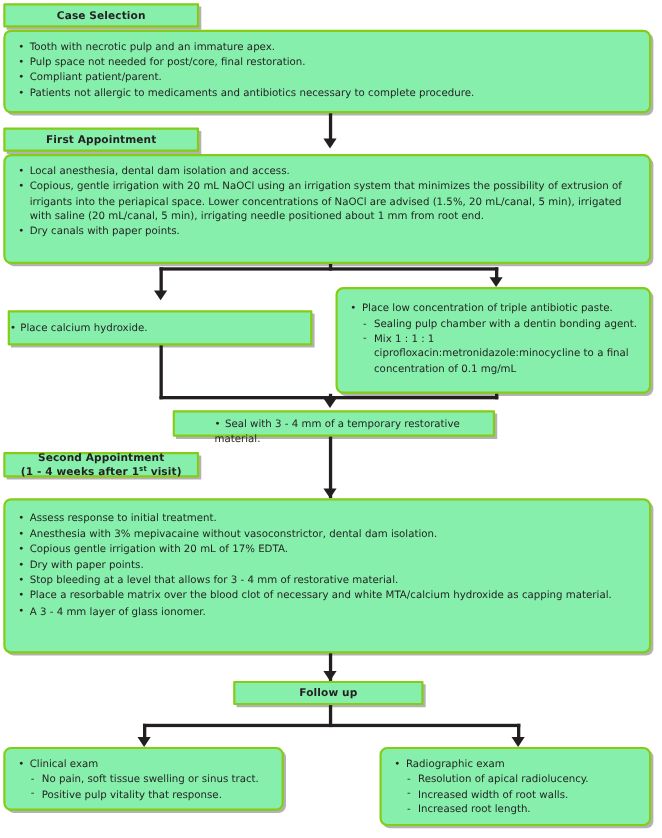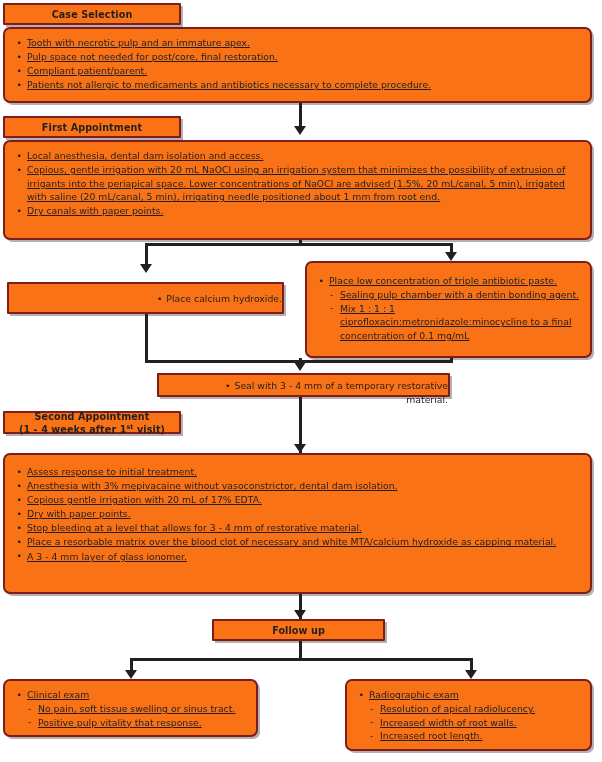--- a/index.html
+++ b/index.html
@@ -14,26 +14,26 @@
   #flow {
     position: relative;
     width: 602px;
     height: 762px;
     overflow: hidden;
     background: #ffffff;
   }
   
   .box {
     position: absolute;
-    background: #f97316;
-    border: 2px solid #7f1d1d;
+    background: #86efac;
+    border: 2px solid #84cc16;
     box-sizing: border-box;
     box-shadow: 2.5px 2.5px 0 -0.5px rgba(0,0,0,0.30);
   }
-  .box.round { border-radius: 7px; text-decoration: underline; }
+  .box.round { border-radius: 7px; }
   .box.sharp { border-radius: 1px; }
 
   
   .chip {
     display: flex;
     align-items: center;
     justify-content: center;
     flex-direction: column;
     font-weight: bold;
     font-size: 9.6px;
@@ -81,21 +81,21 @@
     line-height: 13.6px;
     margin: 0;
   }
   ul.sub > li::before {
     content: "-";
     position: absolute;
     left: 1px;
     top: -0.3px;
   }
   .center-line {
-    text-align: right;
+    text-align: left;
     font-size: 9.3px;
     line-height: 13.6px;
   }
   .center-line .dot { margin-right: 4px; }
 
   
   .vline, .hline {
     position: absolute;
     background: #231f20;
   }

